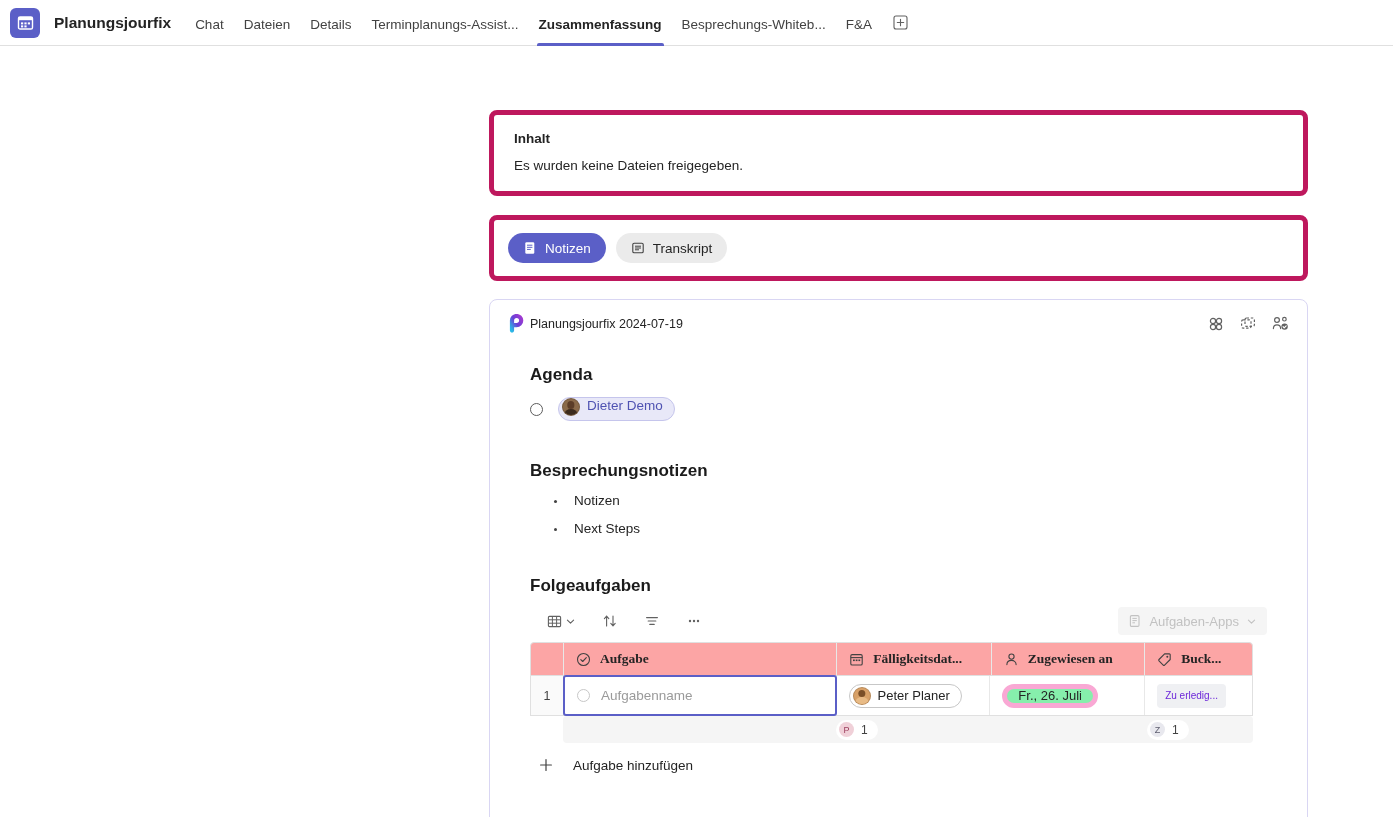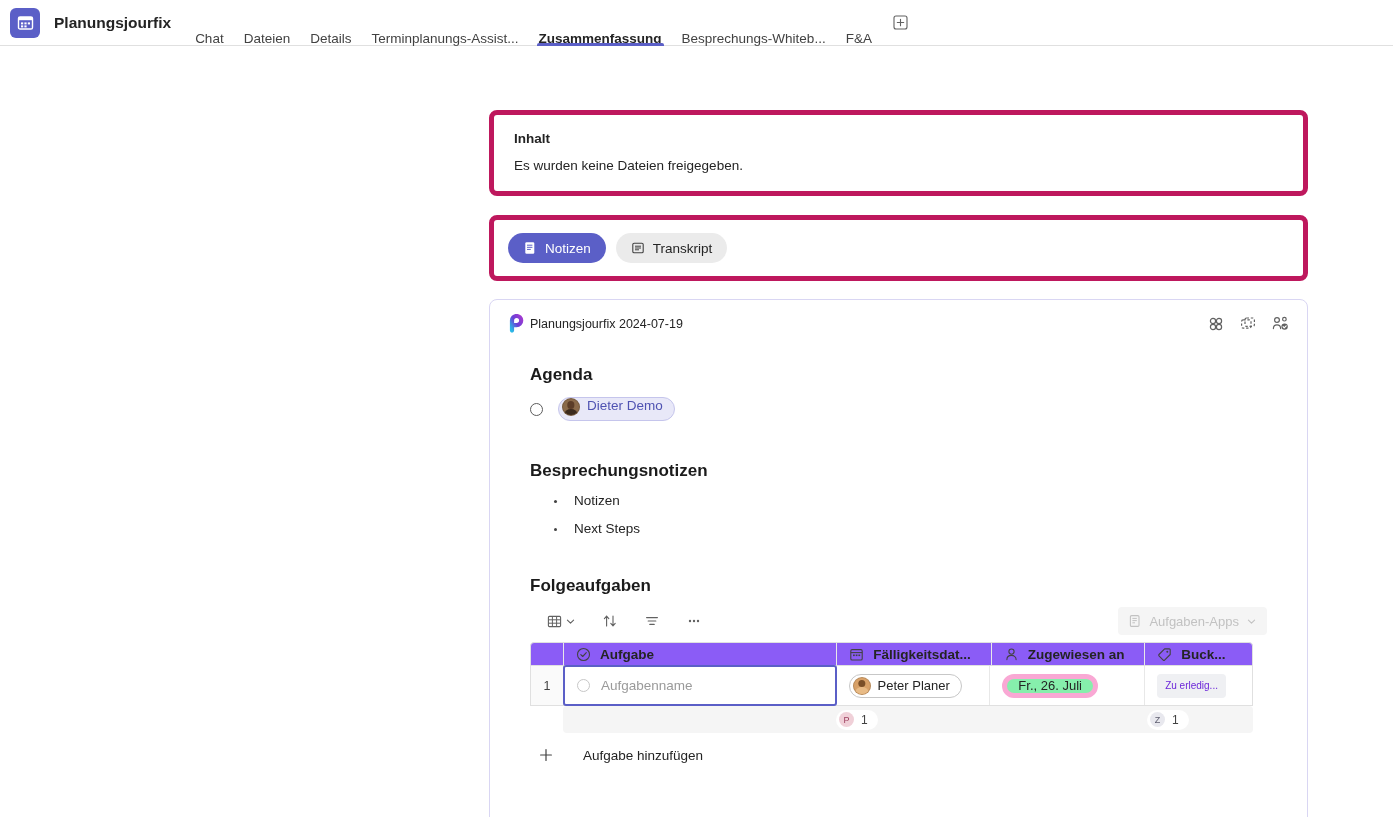--- a/index.html
+++ b/index.html
@@ -33,21 +33,21 @@
     font-size: 15.5px;
     font-weight: bold;
     color: #242424;
     margin-right: 14px;
     white-space: nowrap;
   }
   .tabs { display: flex; align-items: center; height: 46px; }
   .tab {
     font-size: 13.5px;
     color: #424242;
-    padding: 16px 10px;
+    padding: 2px 10px;
     height: 46px;
     line-height: 46px;
     white-space: nowrap;
     position: relative;
     cursor: pointer;
   }
   .tab.active { font-weight: bold; color: #242424; }
   .tab.active::after {
     content: "";
     position: absolute;
@@ -231,22 +231,23 @@
     color: #c2c2c2;
     cursor: default;
   }
 
   
   .tbl { width: 723px; margin-left: 0; }
   .tbl-head {
     display: flex;
     border: 1px solid #e0e0e0;
     border-radius: 4px 4px 0 0;
-    background: #8b5cf6;
-    height: 24px;
+    background: #fca5a5;
+    height: 34px;
+    font-family: Liberation Serif, serif;
   }
   .th {
     display: flex; align-items: center; gap: 9px;
     font-size: 13.5px; font-weight: bold; color: #242424;
     padding: 0 12px;
     border-right: 1px solid #e8e8e8;
     overflow: hidden;
     white-space: nowrap;
     cursor: pointer;
   }
@@ -357,21 +358,21 @@
     display: flex; align-items: center; justify-content: center;
     font-size: 9px;
     color: #9c3f5e;
     background: #f0d0d8;
   }
   .sum-avatar.gray { background: #e8e8ee; color: #5c5c6e; }
   .sum-pos-1 { position: absolute; left: 273px; }
   .sum-pos-2 { position: absolute; left: 584px; }
 
   .add-task {
-    display: flex; align-items: center; gap: 29px;
+    display: flex; align-items: center; gap: 19px;
     margin: 14px 0 0 8px;
     font-size: 13.5px;
     color: #242424;
     cursor: pointer;
   }
 
   svg { display: block; }
 </style>
 </head>
 <body>

